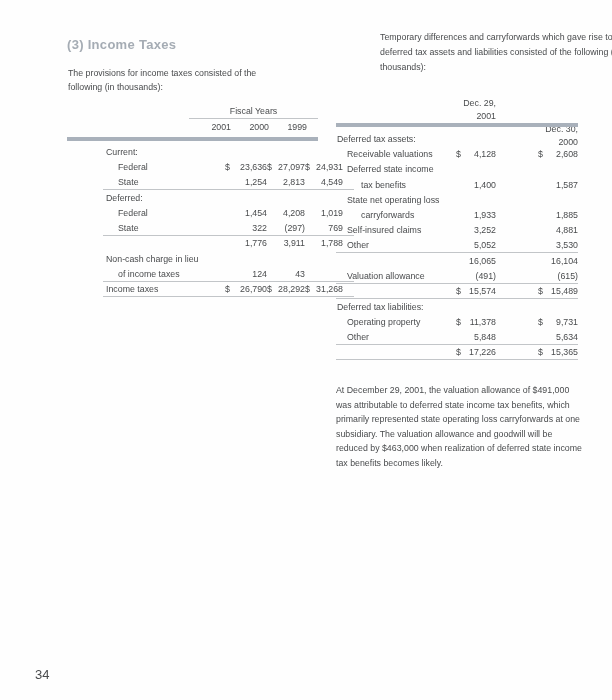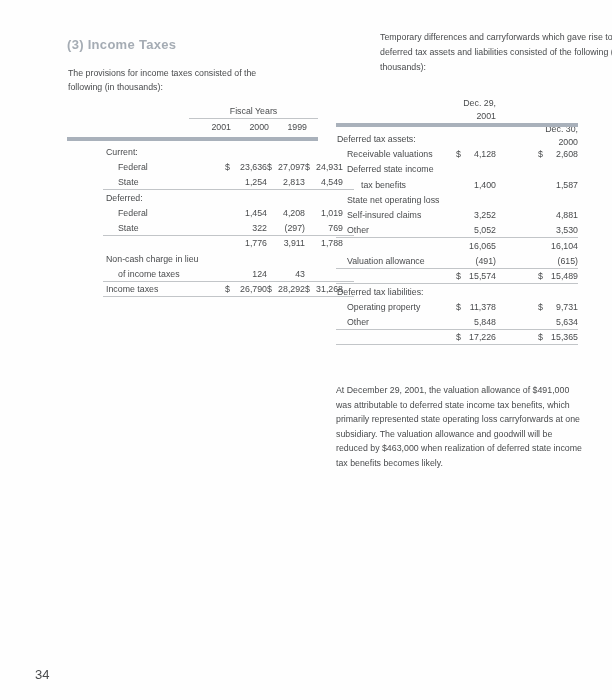--- a/index.html
+++ b/index.html
@@ -308,20 +308,32 @@
         <span class="cell c1">
             <i></i>
             <b></b>
           </span>
         <span class="sp"></span>
         <span class="cell c2">
             <i></i>
             <b></b>
           </span>
       </div>
+      <div class="trow i2">
+        <span class="lbl">carryforwards</span>
+        <span class="cell c1">
+            <i></i>
+            <b>1,933</b>
+          </span>
+        <span class="sp"></span>
+        <span class="cell c2">
+            <i></i>
+            <b>1,885</b>
+          </span>
+      </div>
       <div class="trow i1">
         <span class="lbl">Self-insured claims</span>
         <span class="cell c1">
             <i></i>
             <b>3,252</b>
           </span>
         <span class="sp"></span>
         <span class="cell c2">
             <i></i>
             <b>4,881</b>

